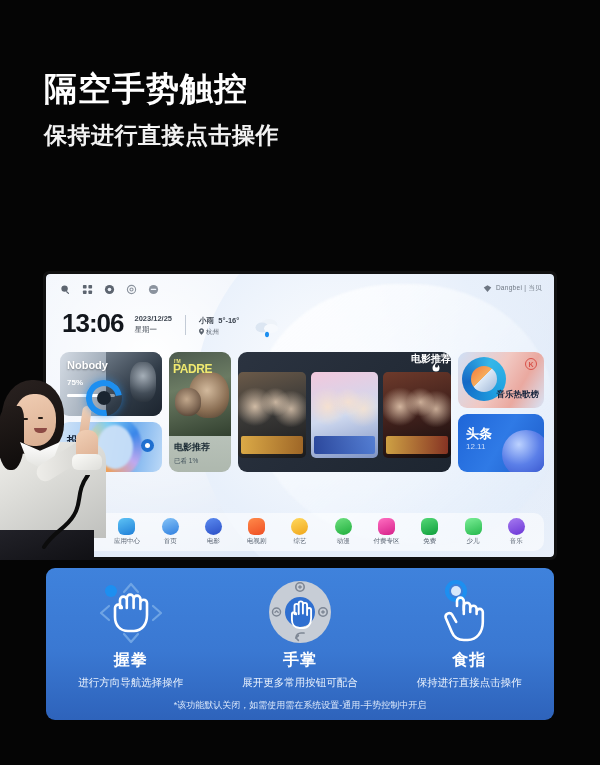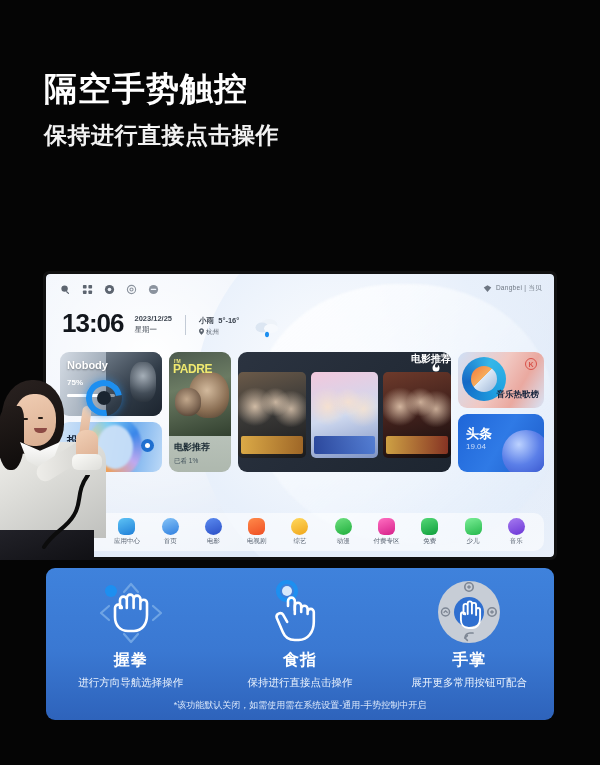--- a/index.html
+++ b/index.html
@@ -319,21 +319,21 @@
         </div>
 
         <div class="col-right">
           <div class="card-music">
             <div class="music-disc"></div>
             <div class="music-k">K</div>
             <div class="music-t">音乐热歌榜</div>
           </div>
           <div class="card-news">
             <div class="news-t">头条</div>
-            <div class="news-d">19.04</div>
+            <div class="news-d">12.11</div>
             <div class="news-ball"></div>
           </div>
         </div>
       </div>
 
       <div class="nav">
         <div class="nav-item active">
           <div class="nav-ic"></div>
           <div class="nav-lb">我的</div>
         </div>
@@ -422,48 +422,48 @@
             <path d="M68 33 l-8 -7 M68 33 l-8 7" stroke="#6fa4e4" stroke-width="2.2" fill="none" stroke-linecap="round"></path>
             <path d="M27 28 v-8 a3.4 3.4 0 016.8 0 v8 M33.8 28 v-10 a3.4 3.4 0 016.8 0 v10 M40.6 28 v-9 a3.4 3.4 0 016.8 0 v9 M47.4 29 v-6 a3.3 3.3 0 016.6 0 v12 c0 9-5 16-13 16 h-6 c-8 0-13-6-13-14 v-9 a3.4 3.4 0 016.8 0" fill="none" stroke="#ffffff" stroke-width="2.6" stroke-linejoin="round" stroke-linecap="round"></path>
           </svg>
         </div>
         <div class="gt">握拳</div>
         <div class="gs">进行方向导航选择操作</div>
       </div>
 
       <div class="gcol">
         <div class="gicon">
-          <svg width="76" height="66" viewBox="0 0 76 66">
-            <circle cx="25" cy="11" r="9" fill="none" stroke="#1d8ff0" stroke-width="4"></circle>
-            <circle cx="25" cy="11" r="5" fill="#d7e8fb"></circle>
-            <path d="M26 26 v-5 a3.4 3.4 0 016.8 0 v13" fill="none" stroke="#ffffff" stroke-width="2.6" stroke-linecap="round"></path>
-            <path d="M32.8 30 v-4 a3.2 3.2 0 016.4 0 v6 M39.2 32 v-3 a3.2 3.2 0 016.4 0 v5 M45.6 34 v-2 a3.1 3.1 0 016.2 0 v10 c0 10-6 18-15 18 h-4 c-6 0-10-3-12-8 l-6-14 a3.6 3.6 0 016.4-3.2 l4 7" fill="none" stroke="#ffffff" stroke-width="2.6" stroke-linejoin="round" stroke-linecap="round"></path>
-          </svg>
-        </div>
-        <div class="gt">食指</div>
-        <div class="gs">保持进行直接点击操作</div>
-      </div>
-
-      <div class="gcol">
-        <div class="gicon">
           <svg width="72" height="70" viewBox="0 0 72 70">
             <circle cx="36" cy="34" r="31" fill="#c7cdd6"></circle>
             <circle cx="36" cy="34" r="15" fill="#2f6fd0"></circle>
             <circle cx="36" cy="9" r="4.2" fill="none" stroke="#7d8694" stroke-width="1.6"></circle>
             <path d="M34.2 9 h3.6 M36 7.2 v3.6" stroke="#7d8694" stroke-width="1.4"></path>
             <path d="M8.5 34 a4 4 0 118 0 a4 4 0 11-8 0" fill="none" stroke="#7d8694" stroke-width="1.5"></path>
             <path d="M10.6 34.8 l2-2 l2 2" fill="none" stroke="#7d8694" stroke-width="1.3"></path>
             <circle cx="59" cy="34" r="4.2" fill="none" stroke="#7d8694" stroke-width="1.6"></circle>
             <path d="M57.2 34 h3.6 M59 32.2 v3.6" stroke="#7d8694" stroke-width="1.4"></path>
             <path d="M32 60 a5 5 0 015-5 h3" fill="none" stroke="#7d8694" stroke-width="1.7" stroke-linecap="round"></path>
             <path d="M32 60 l2.4 -2.4 M32 60 l2.4 2.4" fill="none" stroke="#7d8694" stroke-width="1.5" stroke-linecap="round"></path>
             <path d="M30.5 36 v-8 a2.1 2.1 0 014.2 0 v8 M34.7 35 v-9.5 a2.1 2.1 0 014.2 0 v9.5 M38.9 35.5 v-8.5 a2.1 2.1 0 014.2 0 v8.5 M43.1 37 v-5 a2 2 0 014 0 v8.5 c0 5.5-3.2 9.5-8 9.5 h-3.6 c-4.6 0-7.6-3.4-7.6-8.2 v-5.4 a2.1 2.1 0 014.2 0" fill="none" stroke="#ffffff" stroke-width="1.9" stroke-linejoin="round" stroke-linecap="round"></path>
           </svg>
         </div>
         <div class="gt">手掌</div>
         <div class="gs">展开更多常用按钮可配合</div>
       </div>
 
+      <div class="gcol">
+        <div class="gicon">
+          <svg width="76" height="66" viewBox="0 0 76 66">
+            <circle cx="25" cy="11" r="9" fill="none" stroke="#1d8ff0" stroke-width="4"></circle>
+            <circle cx="25" cy="11" r="5" fill="#d7e8fb"></circle>
+            <path d="M26 26 v-5 a3.4 3.4 0 016.8 0 v13" fill="none" stroke="#ffffff" stroke-width="2.6" stroke-linecap="round"></path>
+            <path d="M32.8 30 v-4 a3.2 3.2 0 016.4 0 v6 M39.2 32 v-3 a3.2 3.2 0 016.4 0 v5 M45.6 34 v-2 a3.1 3.1 0 016.2 0 v10 c0 10-6 18-15 18 h-4 c-6 0-10-3-12-8 l-6-14 a3.6 3.6 0 016.4-3.2 l4 7" fill="none" stroke="#ffffff" stroke-width="2.6" stroke-linejoin="round" stroke-linecap="round"></path>
+          </svg>
+        </div>
+        <div class="gt">食指</div>
+        <div class="gs">保持进行直接点击操作</div>
+      </div>
+
     </div>
     <div class="gfoot">*该功能默认关闭，如需使用需在系统设置-通用-手势控制中开启</div>
   </div>
 
 </div>
 
 </body></html>

